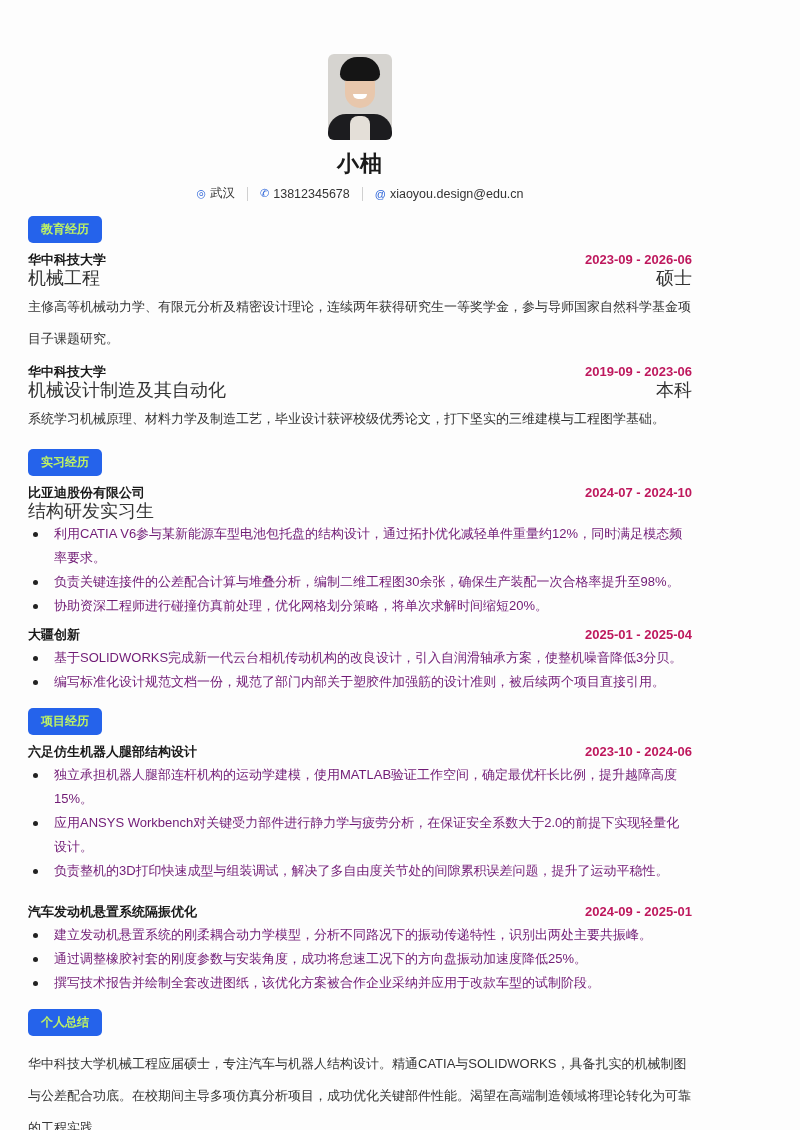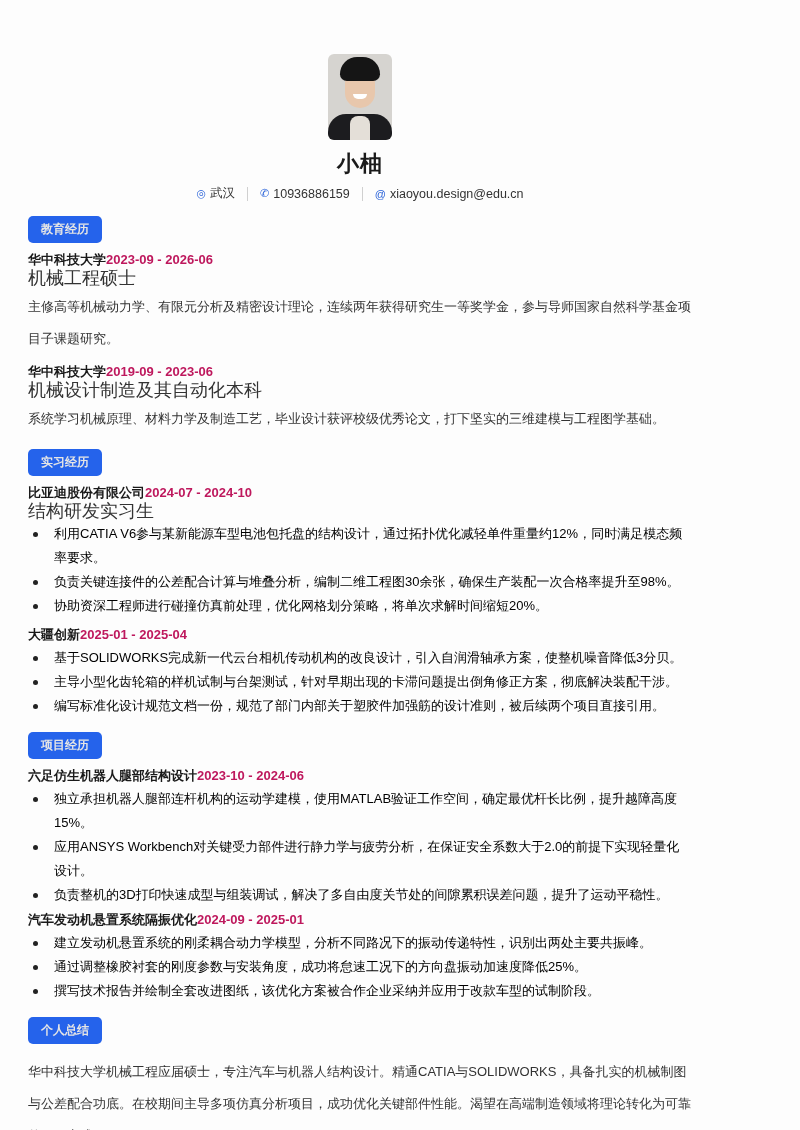--- a/index.html
+++ b/index.html
@@ -11,29 +11,29 @@
   .photo .hair { position: absolute; left: 12px; top: 3px; width: 40px; height: 24px; background: #151515; border-radius: 20px 20px 8px 8px; }
   .photo .face { position: absolute; left: 17px; top: 16px; width: 30px; height: 38px; background: #e8c7ac; border-radius: 14px 14px 16px 16px; }
   .photo .smile { position: absolute; left: 25px; top: 40px; width: 14px; height: 5px; background: #fff; border-radius: 0 0 7px 7px; }
   .photo .body { position: absolute; left: 0; top: 60px; width: 64px; height: 30px; background: #1c1c1f; border-radius: 18px 18px 0 0; }
   .photo .shirt { position: absolute; left: 22px; top: 62px; width: 20px; height: 28px; background: #e4dfd8; border-radius: 8px 8px 0 0; }
   .name { font-size: 22px; font-weight: bold; margin-top: 9px; letter-spacing: 1px; color: #1a1a1a; }
   .contacts { margin-top: 6px; display: flex; justify-content: center; align-items: center; font-size: 12.5px; color: #333; }
   .contact { display: flex; align-items: center; gap: 4px; }
   .contact .ico { color: #2a63d9; font-size: 11px; }
   .sep { width: 1px; height: 14px; background: #d0d0d0; margin: 0 12px; }
-  .section-tag { display: inline-block; background: #2563eb; color: #e5e5e5; font-weight: bold; font-size: 12px; padding: 5px 13px; border-radius: 5px; margin-top: 14px; }
+  .section-tag { display: inline-block; background: #2563eb; color: #bef264; font-weight: bold; font-size: 12px; padding: 5px 13px; border-radius: 5px; margin-top: 14px; }
   .entry { margin-top: 8px; }
-  .row { display: flex; align-items: baseline; line-height: 18px; }
+  .row { display: flex; justify-content: space-between; align-items: baseline; line-height: 18px; }
   .title { font-weight: bold; font-size: 13px; color: #1a1a1a; }
   .date { font-weight: bold; font-size: 13px; color: #be185d; }
   .sub { font-size: 18px; color: #333; }
   .desc { font-size: 13px; line-height: 32px; color: #333; margin-top: 4px; }
   ul.bullets { list-style: none; margin-top: 2px; }
-  ul.bullets li { position: relative; padding-left: 26px; line-height: 24px; font-size: 13px; color: #000000; }
+  ul.bullets li { position: relative; padding-left: 26px; line-height: 24px; font-size: 13px; color: #701a75; }
   ul.bullets li::before { content: ""; position: absolute; left: 5px; top: 10px; width: 5px; height: 5px; border-radius: 50%; background: #222; }
   .skill-name { font-weight: bold; font-size: 13px; margin-top: 10px; }
   .level { display: flex; gap: 5px; margin-top: 6px; }
   .level span { width: 23px; height: 8px; border-radius: 2px; border: 1px solid #c8c8c8; background: #fff; }
   .level span.on { background: #2563eb; border-color: #2563eb; }
   .skill-list { font-size: 12px; color: #333; margin-top: 6px; }
 </style>
 </head>
 <body>
 
@@ -48,21 +48,21 @@
     </div>
     <div class="name">小柚</div>
     <div class="contacts">
       <div class="contact">
         <span class="ico">◎</span>
         <span>武汉</span>
       </div>
       <div class="sep"></div>
       <div class="contact">
         <span class="ico">✆</span>
-        <span>10936886159</span>
+        <span>13812345678</span>
       </div>
       <div class="sep"></div>
       <div class="contact">
         <span class="ico">@</span>
         <span>xiaoyou.design@edu.cn</span>
       </div>
     </div>
   </div>
 
   
@@ -106,39 +106,38 @@
       <li>协助资深工程师进行碰撞仿真前处理，优化网格划分策略，将单次求解时间缩短20%。</li>
     </ul>
   </div>
   <div class="entry" style="">
     <div class="row">
         <span class="title">大疆创新</span>
         <span class="date">2025-01 - 2025-04</span>
       </div>
     <ul class="bullets">
       <li>基于SOLIDWORKS完成新一代云台相机传动机构的改良设计，引入自润滑轴承方案，使整机噪音降低3分贝。</li>
-      <li>主导小型化齿轮箱的样机试制与台架测试，针对早期出现的卡滞问题提出倒角修正方案，彻底解决装配干涉。</li>
       <li>编写标准化设计规范文档一份，规范了部门内部关于塑胶件加强筋的设计准则，被后续两个项目直接引用。</li>
     </ul>
   </div>
 
   
   <div class="section-tag">项目经历</div>
   <div class="entry">
     <div class="row">
         <span class="title">六足仿生机器人腿部结构设计</span>
         <span class="date">2023-10 - 2024-06</span>
       </div>
     <ul class="bullets">
       <li>独立承担机器人腿部连杆机构的运动学建模，使用MATLAB验证工作空间，确定最优杆长比例，提升越障高度15%。</li>
       <li>应用ANSYS Workbench对关键受力部件进行静力学与疲劳分析，在保证安全系数大于2.0的前提下实现轻量化设计。</li>
       <li>负责整机的3D打印快速成型与组装调试，解决了多自由度关节处的间隙累积误差问题，提升了运动平稳性。</li>
     </ul>
   </div>
-  <div class="entry" style="margin-top:4px">
+  <div class="entry" style="margin-top:20px">
     <div class="row">
         <span class="title">汽车发动机悬置系统隔振优化</span>
         <span class="date">2024-09 - 2025-01</span>
       </div>
     <ul class="bullets">
       <li>建立发动机悬置系统的刚柔耦合动力学模型，分析不同路况下的振动传递特性，识别出两处主要共振峰。</li>
       <li>通过调整橡胶衬套的刚度参数与安装角度，成功将怠速工况下的方向盘振动加速度降低25%。</li>
       <li>撰写技术报告并绘制全套改进图纸，该优化方案被合作企业采纳并应用于改款车型的试制阶段。</li>
     </ul>
   </div>

